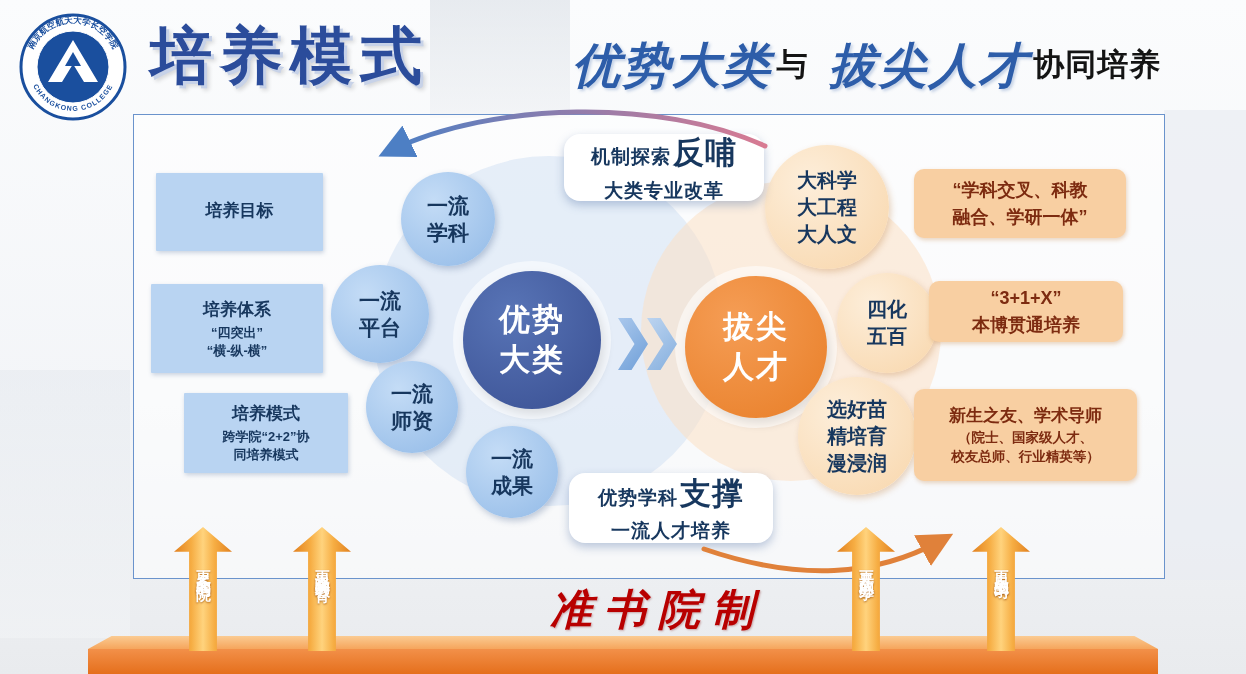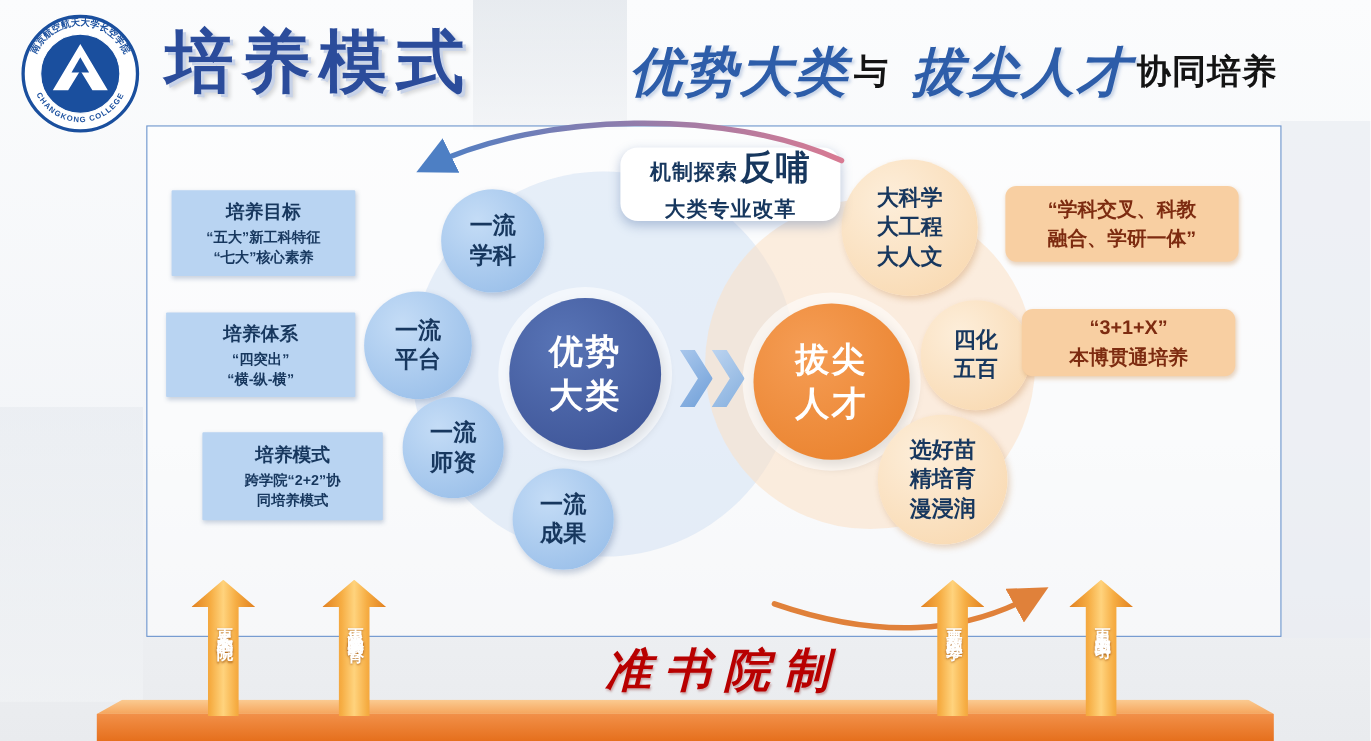--- a/index.html
+++ b/index.html
@@ -164,24 +164,22 @@
     <span class="sub-blue">拔尖人才</span>
     <span class="sub-black">协同培养</span>
   </div>
 
   <div class="board">
     <div class="halo halo-b"></div>
     <div class="halo halo-o"></div>
 
     <div class="lbox" style="left:22px;top:58px;width:167px;height:78px;">
       <div class="lbox-title">培养目标</div>
-      <div class="lbox-body pre">“五大”新工科特征
-“七大”核心素养</div>
-    </div>
-    <div class="lbox" style="left:17px;top:169px;width:172px;height:77px;align-items:center;">
+    </div>
+    <div class="lbox" style="left:17px;top:169px;width:172px;height:89px;align-items:center;">
       <div class="lbox-title">培养体系</div>
       <div class="lbox-body pre">“四突出”
 “横-纵-横”</div>
     </div>
     <div class="lbox" style="left:50px;top:278px;width:164px;height:80px;">
       <div class="lbox-title">培养模式</div>
       <div class="lbox-body pre">跨学院“2+2”协
 同培养模式</div>
     </div>
 
@@ -208,28 +206,39 @@
     <div class="ccircle pre" style="left:703px;top:158px;width:100px;height:100px;">四化
 五百</div>
     <div class="ccircle pre" style="left:664px;top:262px;width:118px;height:118px;">选好苗
 精培育
 漫浸润</div>
 
     <div class="rbox rbox-big pre" style="left:780px;top:54px;width:212px;height:69px;">“学科交叉、科教
 融合、学研一体”</div>
     <div class="rbox rbox-big pre" style="left:795px;top:166px;width:194px;height:61px;">“3+1+X”
 本博贯通培养</div>
+    <div class="rbox" style="left:780px;top:274px;width:223px;height:92px;">
+      <div class="rbox-title">新生之友、学术导师</div>
+      <div class="rbox-body pre">（院士、国家级人才、
+校友总师、行业精英等）</div>
+    </div>
 
     <div class="pill" style="left:430px;top:19px;width:200px;height:67px;">
       <div class="pill-line">
         <span>机制探索</span><span class="em">反哺</span>
       </div>
       <div class="pill-line">大类专业改革</div>
     </div>
 
+    <div class="pill" style="left:435px;top:358px;width:204px;height:70px;">
+      <div class="pill-line">
+        <span>优势学科</span><span class="em">支撑</span>
+      </div>
+      <div class="pill-line">一流人才培养</div>
+    </div>
   </div>
 
   <svg class="arrows-overlay" width="1246" height="674" viewBox="0 0 1246 674">
     <defs>
       <linearGradient id="gradBlue" x1="392" y1="130" x2="765" y2="130" gradientUnits="userSpaceOnUse">
         <stop offset="0" stop-color="#4d7fc4"></stop>
         <stop offset="1" stop-color="#d87a92"></stop>
       </linearGradient>
       <marker id="mBlue" markerWidth="7" markerHeight="7" refX="4" refY="3.5" orient="auto">
         <path d="M0,0 L7,3.5 L0,7 Z" fill="#4d7fc4"></path>

